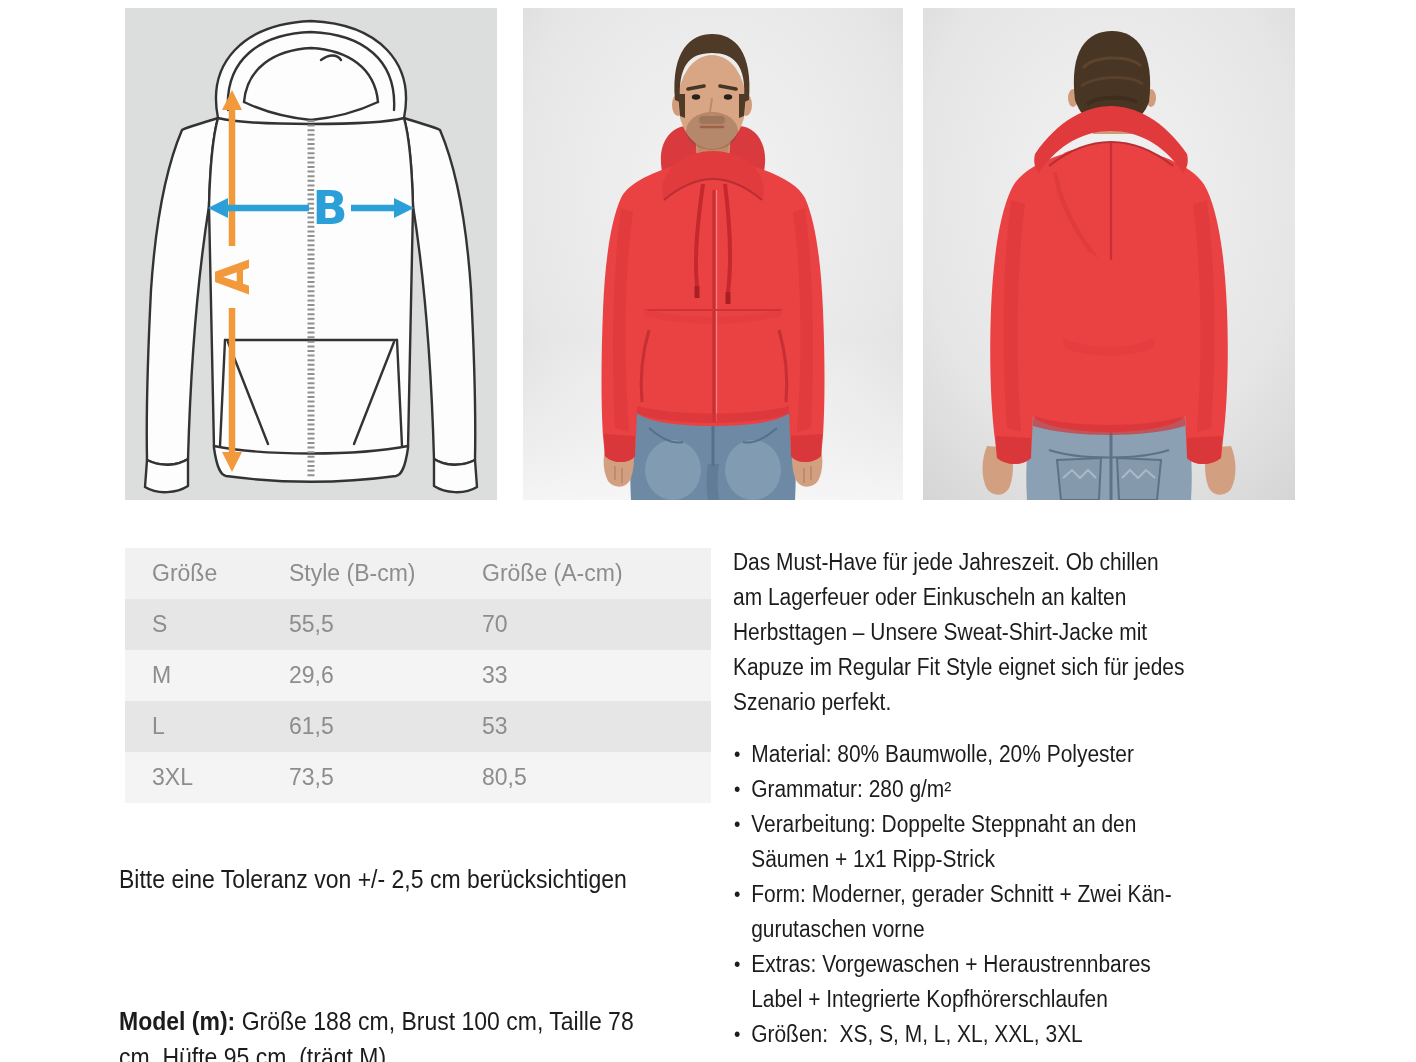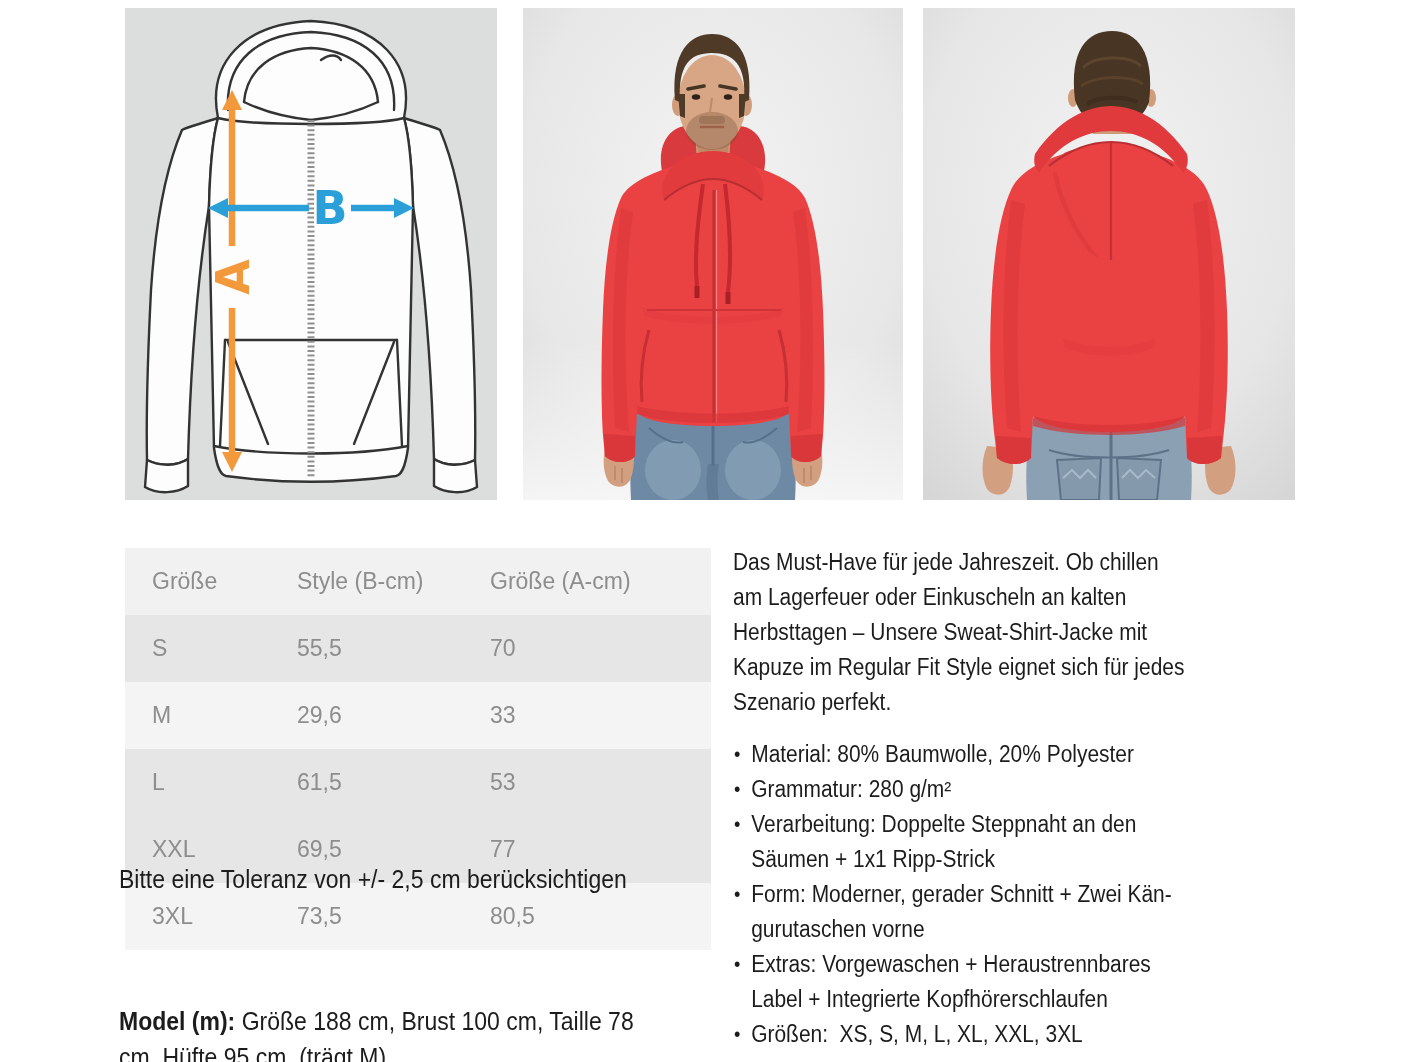--- a/index.html
+++ b/index.html
@@ -10,21 +10,21 @@
   .imgbox{position:absolute;top:8px;height:492px;overflow:hidden;}
   #diagram-box{left:125px;width:372px;background:#dcdedd;}
   #front-box{left:523px;width:380px;}
   #back-box{left:923px;width:372px;}
   .imgbox svg{display:block;}
 
   
   #size-table-wrap{position:absolute;left:125px;top:548px;}
   table.size{border-collapse:collapse;table-layout:fixed;width:586px;
              font-size:23px;color:#8d8d8d;}
-  table.size td,table.size th{height:43px;padding:12px;margin:0;font-weight:normal;
+  table.size td,table.size th{height:43px;padding:4px;margin:0;font-weight:normal;
              text-align:left;vertical-align:middle;white-space:nowrap;}
   table.size td:first-child,table.size th:first-child{padding-left:27px;}
   col.c1{width:160px;}col.c2{width:193px;}col.c3{width:233px;}
   tr.hdr{background:#f1f1f1;}
   tr.dark{background:#e6e6e6;}
   tr.light{background:#f4f4f4;}
 
   
   .cond92{transform:scaleX(0.92);transform-origin:left top;}
   #tolerance-note{position:absolute;left:119px;top:862px;font-size:25px;
@@ -267,25 +267,20 @@
     <tr class="light">
       <td>M</td>
       <td>29,6</td>
       <td>33</td>
     </tr>
     <tr class="dark">
       <td>L</td>
       <td>61,5</td>
       <td>53</td>
     </tr>
-    <tr class="dark">
-      <td>XXL</td>
-      <td>69,5</td>
-      <td>77</td>
-    </tr>
     <tr class="light">
       <td>3XL</td>
       <td>73,5</td>
       <td>80,5</td>
     </tr>
   </tbody>
     </table>
 </div>
 
 <div id="tolerance-note" class="cond92">Bitte eine Toleranz von +/- 2,5 cm berücksichtigen</div>

